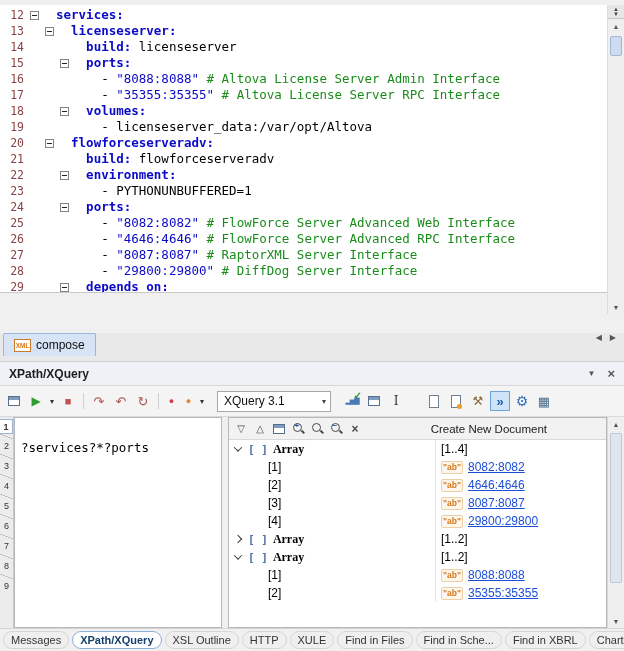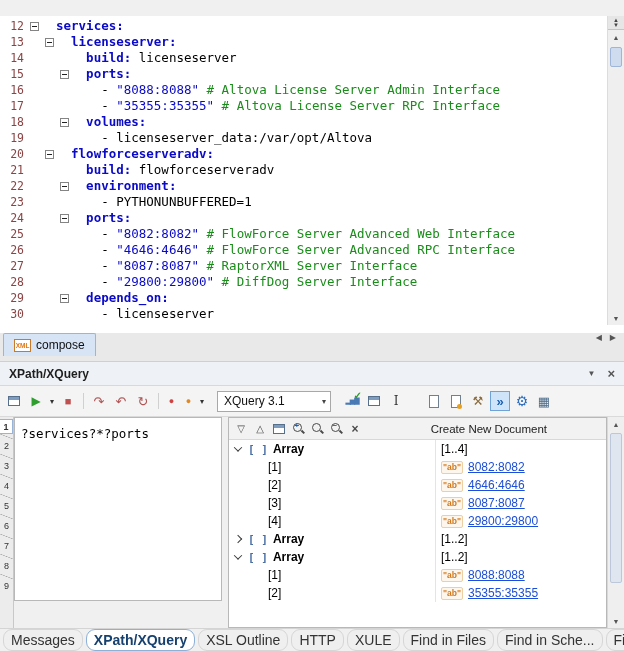--- a/index.html
+++ b/index.html
@@ -1,21 +1,21 @@
 <!DOCTYPE html>
 <html><head>
 <meta charset="utf-8">
 <style>
   *{margin:0;padding:0;box-sizing:border-box;}
   html,body{width:624px;height:651px;}
   body{font-family:"Liberation Sans",sans-serif;background:#f0f0f0;overflow:hidden;}
   .window{position:relative;width:624px;height:651px;background:#f0f0f0;overflow:hidden;font-size:12px;color:#222;}
 
   
-  .editor{position:absolute;left:0;top:16px;width:624px;height:344px;background:#fff;border-bottom:1px solid #c8c8c8;}
+  .editor{position:absolute;left:0;top:5px;width:624px;height:288px;background:#fff;border-bottom:1px solid #c8c8c8;}
   .ed-lines{position:absolute;left:0;top:2px;right:17px;bottom:0;overflow:hidden;
             font-family:"DejaVu Sans Mono",monospace;font-size:12.5px;line-height:16px;}
   .ed-line{position:relative;height:16px;white-space:pre;}
   .lnum{position:absolute;left:0;top:0;width:24px;text-align:right;color:#8b4444;font-size:11.5px;}
   .code{display:block;padding-left:56px;}
   .tk-key{color:#0a0ac8;font-weight:bold;}
   .tk-string{color:#0a0ac8;}
   .tk-comment{color:#1a8c1a;}
   .tk-plain{color:#000;}
   .foldbox{position:absolute;top:3.5px;width:9px;height:9px;border:1px solid #848484;background:#fff;}
@@ -84,48 +84,48 @@
   .mag::after{content:"";position:absolute;left:9px;top:9px;width:4px;height:1.6px;background:#4a4a4a;transform:rotate(45deg);}
   .mag .mod{position:absolute;left:3px;top:-1px;font-size:8px;font-weight:bold;color:#1a5fb4;line-height:10px;}
 
   
   .xp-main{position:absolute;left:0;top:417px;width:624px;height:211px;background:#f0f0f0;}
   .digit-strip{position:absolute;left:0;top:0;width:14px;height:211px;background:#ececec;border-right:1px solid #c8c8c8;
                display:flex;flex-direction:column;padding-top:2px;}
   .dtab{height:15px;font-size:9px;color:#333;text-align:center;line-height:15px;}
   .dtab.active{background:#fff;font-weight:bold;border:1px solid #9ab4d8;border-left:none;}
   .dsep{height:5px;background:linear-gradient(to top right,transparent 44%,#a8a8a8 50%,transparent 56%);}
-  .expr-pane{position:absolute;left:14px;top:0;width:208px;height:184px;background:#fff;border:1px solid #b8b8b8;
-             padding:8px 6px;font-family:"DejaVu Sans Mono",monospace;font-size:12.5px;color:#000;}
+  .expr-pane{position:absolute;left:14px;top:0;width:208px;height:211px;background:#fff;border:1px solid #b8b8b8;
+             padding:22px 6px;font-family:"DejaVu Sans Mono",monospace;font-size:12.5px;color:#000;}
   .vsplit{position:absolute;left:222px;top:0;width:6px;height:211px;background:#f0f0f0;}
   .results-pane{position:absolute;left:228px;top:0;width:379px;height:211px;background:#fff;border:1px solid #b8b8b8;overflow:hidden;}
   .res-toolbar{height:22px;background:#f2f2f2;border-bottom:1px solid #d8d8d8;display:flex;align-items:center;padding:0 4px;gap:3px;}
   .ticon.sm{width:16px;height:17px;font-size:10px;color:#4a4a4a;}
   .ticon.sm.close{font-size:12px;font-weight:bold;}
   .res-newdoc{margin-left:auto;margin-right:55px;font-size:11.5px;color:#222;}
   .res-row{display:flex;height:18px;align-items:center;font-size:12px;}
   .res-tree{width:206px;display:flex;align-items:center;padding-left:4px;flex-shrink:0;height:100%;}
   .res-val{flex:1;display:flex;align-items:center;border-left:1px solid #e4e4e4;height:100%;padding-left:5px;}
   .chev{width:6px;height:6px;border-right:1.4px solid #3a3a3a;border-bottom:1.4px solid #3a3a3a;display:inline-block;margin:0 7px 0 2px;flex-shrink:0;}
   .chev.open{transform:rotate(45deg) translate(-1px,-1px);}
   .chev.closed{transform:rotate(-45deg);}
   .arr-icon{font-family:"DejaVu Sans Mono",monospace;font-weight:bold;color:#4a6fa5;font-size:11px;margin-right:5px;}
-  .arr-label{font-weight:bold;color:#000;}
+  .arr-label{font-weight:bold;color:#000;font-family:Liberation Serif, serif;}
   .item-label{padding-left:35px;color:#000;}
   .range{color:#000;}
   .sbadge{color:#d2781e;font-size:8.5px;font-weight:bold;margin-right:5px;border:1px solid #eccfa4;background:#fdf6ec;
           padding:0 1px;border-radius:2px;line-height:11px;}
   .sval{color:#1d4ed8;text-decoration:underline;}
   .res-scrollbar{position:absolute;right:0;top:0;width:17px;height:211px;background:#efefef;border-left:1px solid #d8d8d8;}
   .res-scrollbar .sb-thumb{top:16px;height:150px;background:#e0e6f0;border:1px solid #bcc8da;}
 
   
   .bottom-tabs{position:absolute;left:0;top:628px;width:624px;height:23px;background:#f0f0f0;border-top:1px solid #d4d4d4;
                display:flex;align-items:center;padding-left:3px;gap:3px;}
-  .btab{padding:2px 7px;font-size:14px;color:#333;background:#efefef;border:1px solid #d6d6d6;border-radius:9px;white-space:nowrap;}
+  .btab{padding:2px 7px;font-size:11px;color:#333;background:#efefef;border:1px solid #d6d6d6;border-radius:9px;white-space:nowrap;}
   .btab.active{background:#fff;border-color:#8cb0d8;color:#16406e;font-weight:bold;}
 </style>
 </head>
 <body>
 
 <div class="window">
 
   <div class="editor">
     <div class="ed-lines" id="editor-lines">
         <div class="ed-line"><span class="lnum">12</span><span class="foldbox" style="left: 30px;"></span><span class="code"><span class="tk-plain"></span><span class="tk-key">services:</span></span></div>

